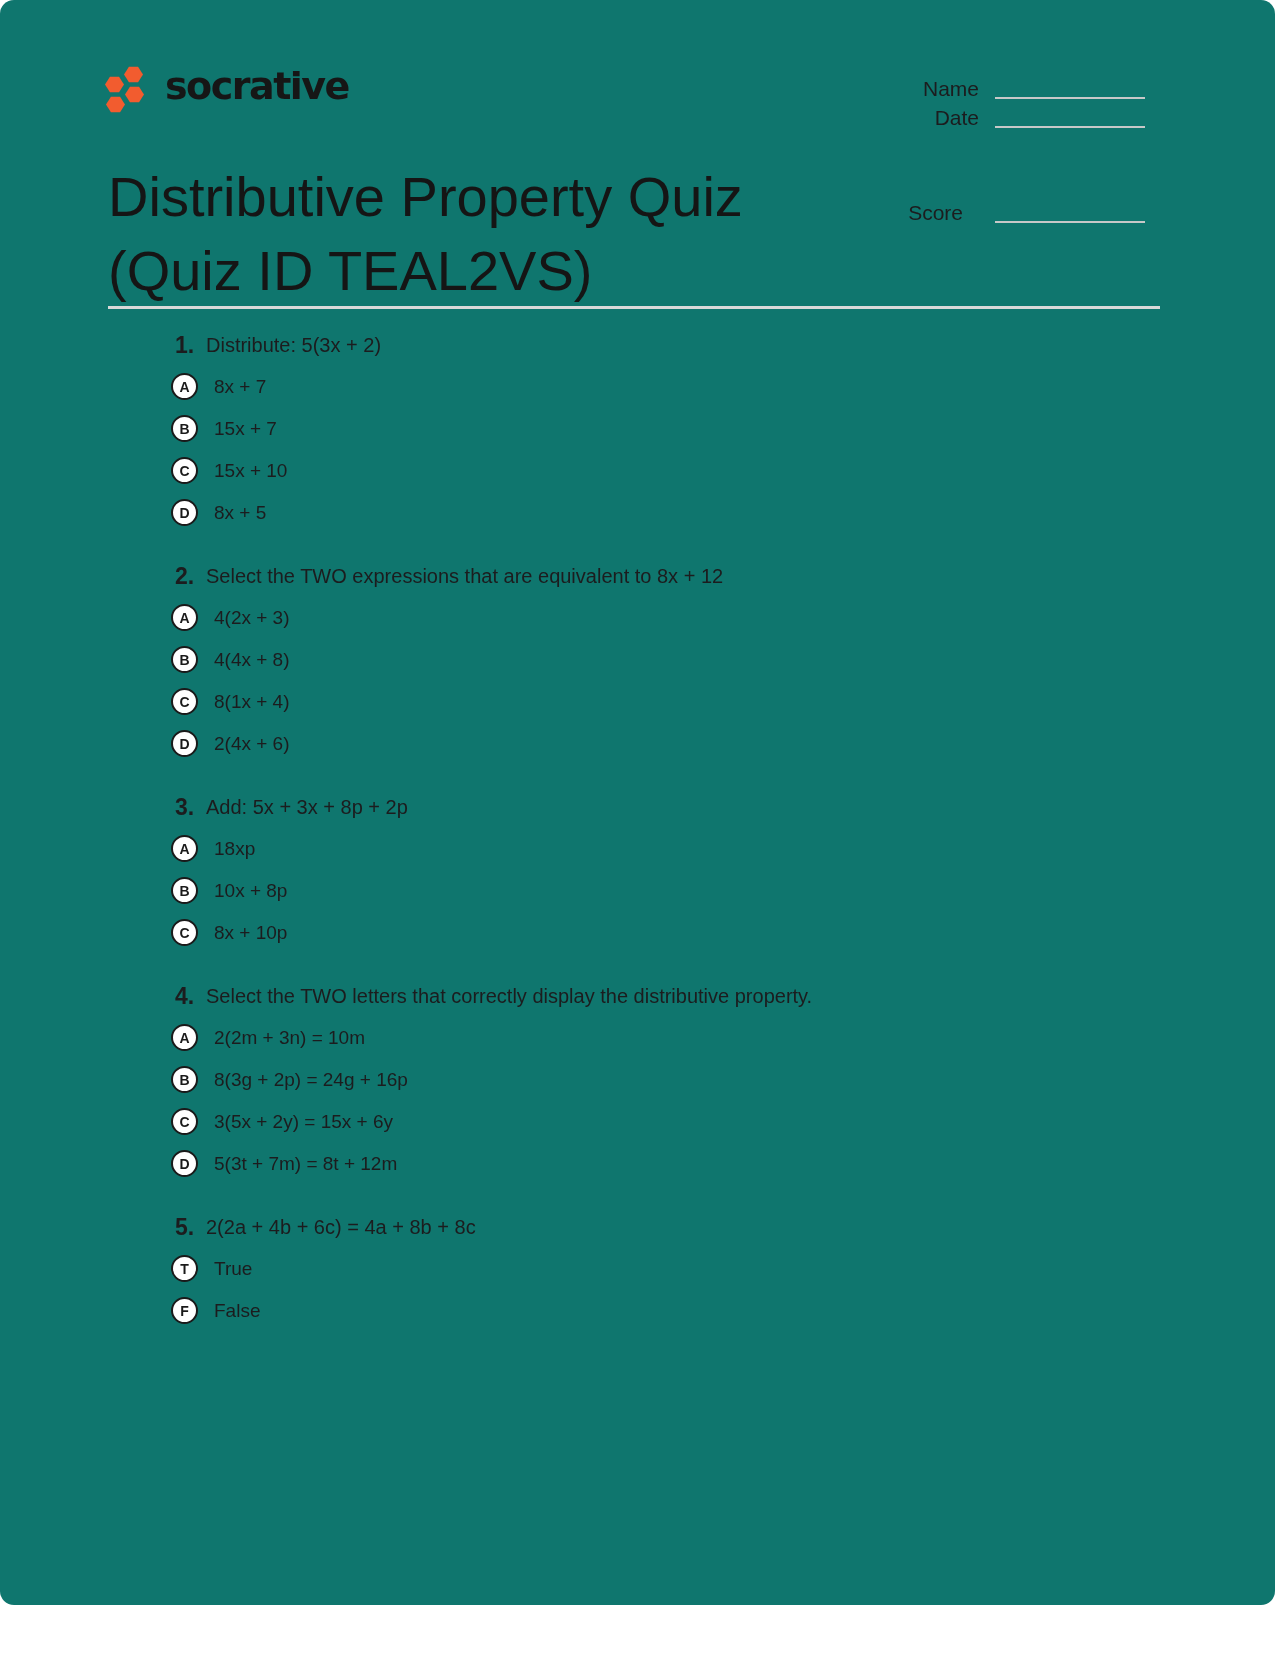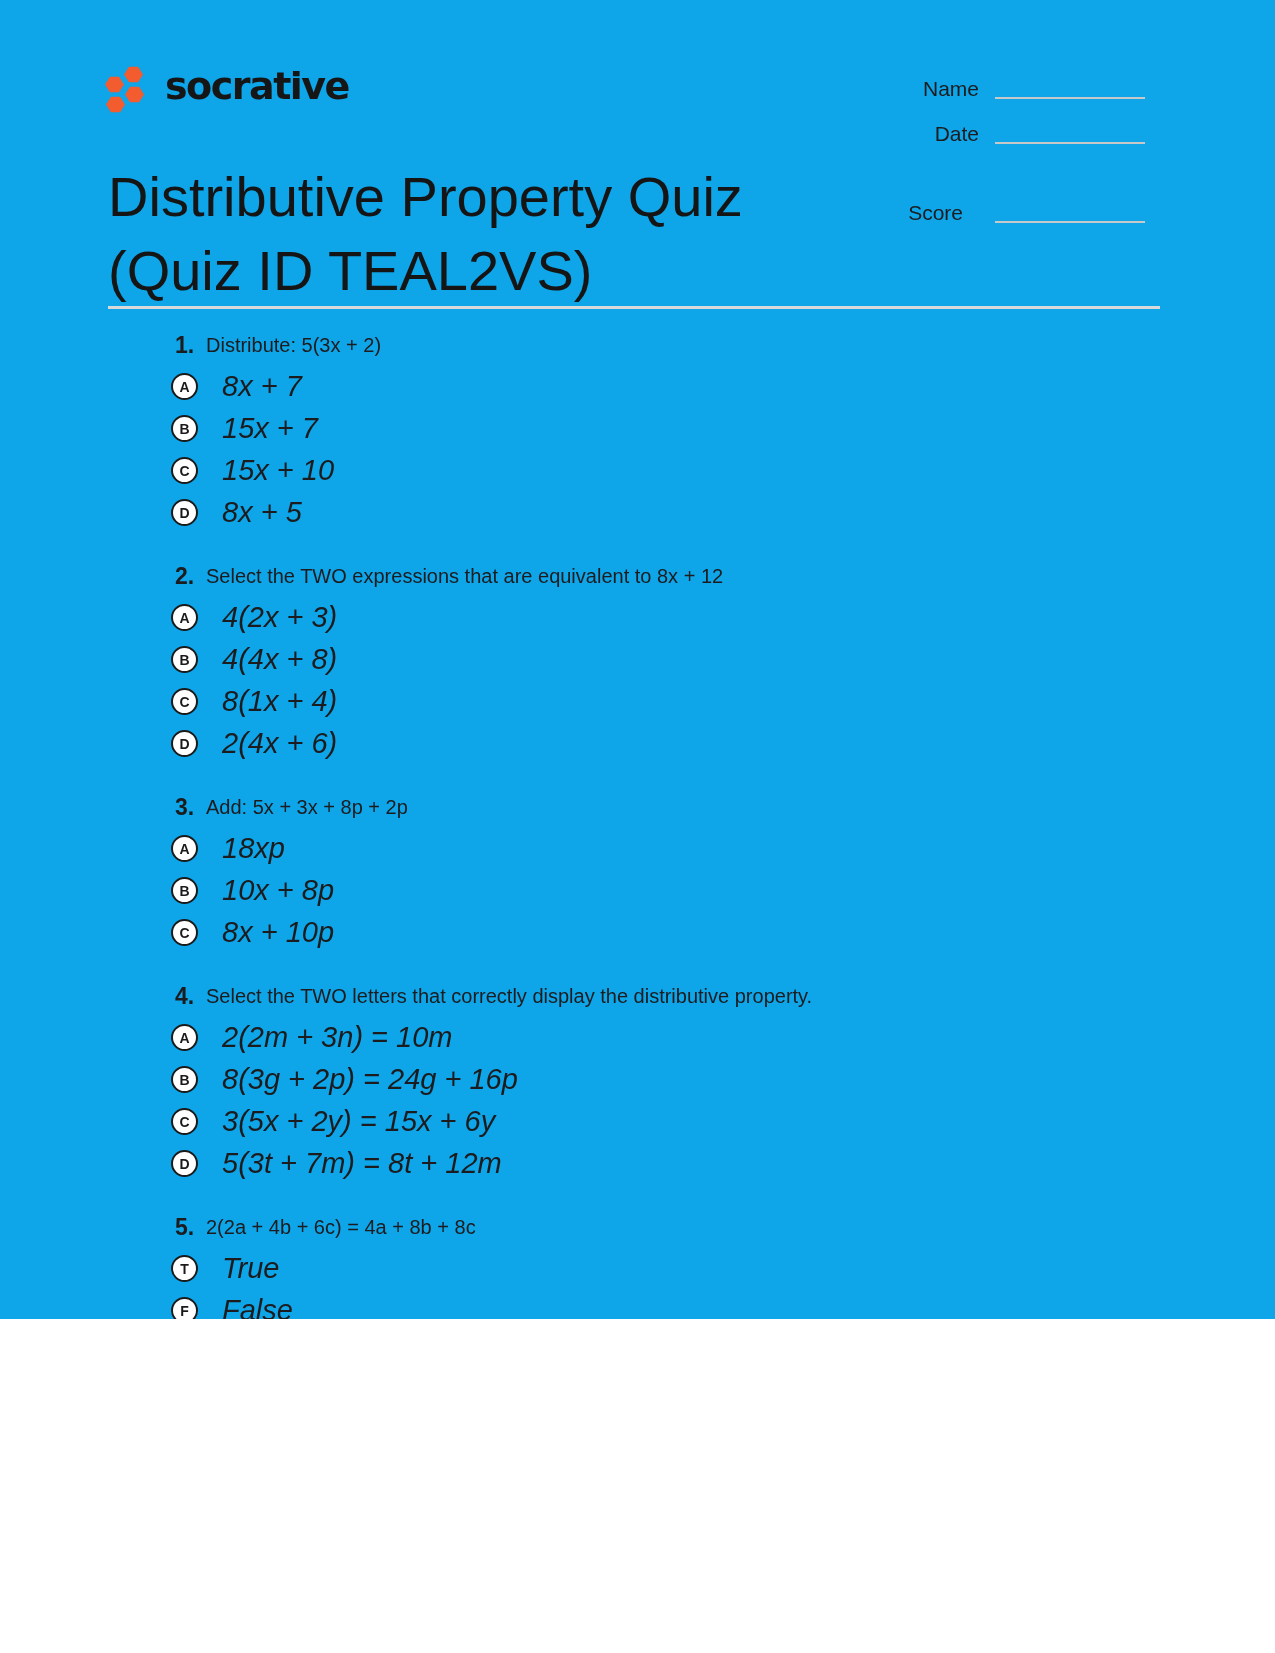--- a/index.html
+++ b/index.html
@@ -1,24 +1,25 @@
 <!DOCTYPE html>
 <html style="--accent: #F25C2F;"><head>
 <meta charset="utf-8">
 <style>
   * { margin:0; padding:0; box-sizing:border-box; }
   html,body { background:#ffffff; }
   .page {
     position:relative;
     width:1275px;
-    height:1319px;
-    background:#0ea5e9;
+    height:1605px;
+    background:#0f766e;
     font-family:"Liberation Sans", sans-serif;
     color:#1c1c1e;
     overflow:hidden;
+    border-radius:14px;
   }
 
   
   .logo { position:absolute; left:105px; top:66px; display:flex; align-items:center; }
   .hex-cluster { position:relative; width:46px; height:46px; }
   .hex {
     position:absolute; width:19px; height:17px;
     background:var(--accent,#F25C2F);
     clip-path:polygon(0% 50%, 26% 4%, 74% 4%, 100% 50%, 74% 96%, 26% 96%);
   }
@@ -31,21 +32,21 @@
     font-weight:bold; font-size:38px; letter-spacing:-1.5px;
     color:#161616; margin-left:14px; line-height:1;
     padding-bottom:6px;
   }
 
   
   .field-row { position:absolute; display:flex; align-items:flex-end;justify-content:flex-end; }
   .field-label { font-size:21px; color:#1c1c1e; line-height:1; padding-bottom:2px; }
   .field-line { width:150px; height:0; border-bottom:2px solid #c8c8c8; margin-left:16px; margin-bottom:2px; }
   .row-name  { top:78px;  right:130px; }
-  .row-date  { top:123px; right:130px; }
+  .row-date  { top:107px; right:130px; }
   .row-score { top:202px; right:130px;gap:16px; }
 
   
   .quiz-title {
     position:absolute; left:108px; top:160px; width:690px;
     font-size:56px; font-weight:400; line-height:1.32;
     color:#151515; letter-spacing:0;
   }
   .divider {
     position:absolute; left:108px; right:115px; top:306px;
@@ -62,21 +63,21 @@
   }
   .q-text { margin-left:8px; font-size:20px; line-height:29px; }
   .option { display:flex; align-items:center; height:27px; margin-bottom:15px; }
   .bubble {
     width:27px; height:27px; min-width:27px;
     border:2px solid #1a1a1a; border-radius:50%;
     display:flex; align-items:center; justify-content:center;
     font-weight:700; font-size:14px; line-height:1; color:#1a1a1a;
     background:#fff;
   }
-  .opt-text { margin-left:24px; font-size:29px; line-height:27px;font-style:italic; }
+  .opt-text { margin-left:16px; font-size:19px; line-height:27px; }
 </style>
 </head>
 <body>
 
 <div class="page">
 
   <div class="logo">
     <div class="hex-cluster">
       <div class="hex hex-1"></div>
       <div class="hex hex-2"></div>

